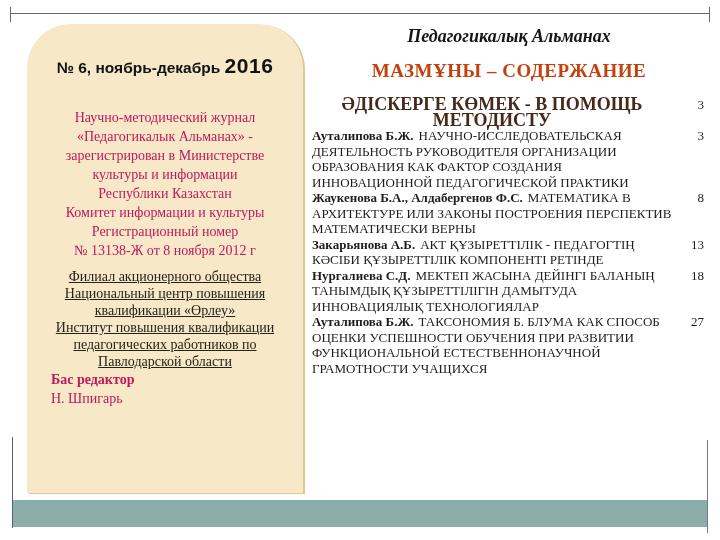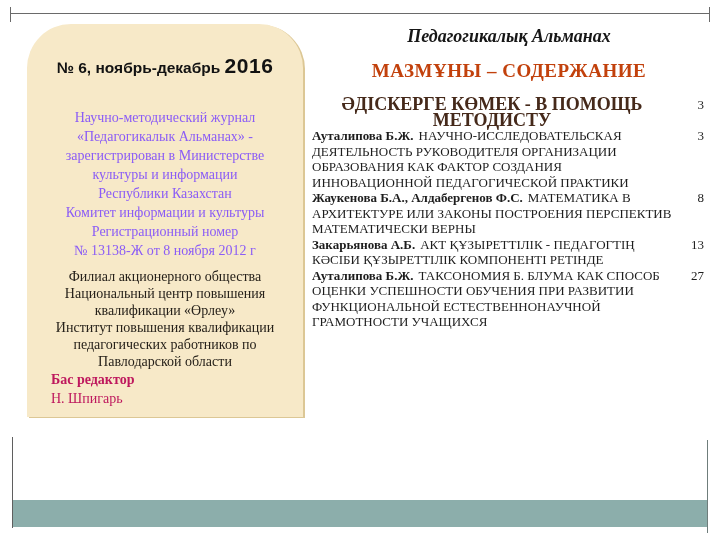--- a/index.html
+++ b/index.html
@@ -10,32 +10,32 @@
   
   .frame-top    { position:absolute; left:10px;  top:13px;  width:700px; height:1px; background:#6a6a6a; }
   .tick-left    { position:absolute; left:10px;  top:7px;   width:1px;  height:15px; background:#6a6a6a; }
   .tick-right   { position:absolute; left:709px; top:7px;   width:1px;  height:15px; background:#6a6a6a; }
   .side-line-left  { position:absolute; left:12px;  top:437px; width:1px; height:91px; background:#5f5f5f; }
   .side-line-right { position:absolute; left:707px; top:440px; width:1px; height:93px; background:#6f7d7b; }
   .accent-bar   { position:absolute; left:13px; top:500px; width:694px; height:27px; background:#8caeab; }
 
   
   .panel {
-    position:absolute; left:27px; top:24px; width:276px; height:393px;
+    position:absolute; left:27px; top:24px; width:276px; height:469px;
     background:#f7e9c8; border-radius:44px 44px 0 0;
     box-shadow:2px 1px 0 0 #dcc795;
     box-sizing:border-box; padding:30px 14px 8px 14px;
   }
   .issue { text-align:center; font-family:"Liberation Sans", sans-serif;
            font-weight:700; font-size:15.5px; color:#121212; height:24px; }
   .issue .year { font-size:21px; letter-spacing:0.5px; }
-  .reg { margin-top:30px; font-size:14px; line-height:19px; text-align:center; color:#8b5cf6; }
+  .reg { margin-top:30px; font-size:14px; line-height:19px; text-align:center; color:#be185d; }
   .founder { margin-top:8px; text-align:center; color:#26211a; }
   .founder-label { font-weight:700; font-size:14px; line-height:19px; }
-  .founder-lines { font-size:14px; line-height:17px; }
+  .founder-lines { font-size:14px; line-height:17px;text-decoration:underline; }
   .editor { margin-top:0; text-align:left; padding-left:10px; font-size:14px; line-height:19px; color:#be185d; }
   .editor-label { font-weight:700; }
 
   
   .contents-wrap { position:absolute; left:312px; top:26px; width:394px; }
   .journal-title { font-weight:700; font-style:italic; font-size:18px; text-align:center; color:#161616; }
   .contents-heading { margin-top:13px; font-weight:700; font-size:19px; text-align:center;
                       letter-spacing:0.5px; color:#c2410c; }
   .toc { margin-top:15px; font-size:13px; line-height:15.5px; }
   .toc-row { display:flex; align-items:flex-start; }
@@ -106,20 +106,24 @@
       <div class="toc-row">
         <div class="toc-text"><span class="authors">Жаукенова Б.А., Алдабергенов Ф.С.</span><span>МАТЕМАТИКА В АРХИТЕКТУРЕ ИЛИ ЗАКОНЫ ПОСТРОЕНИЯ ПЕРСПЕКТИВ МАТЕМАТИЧЕСКИ ВЕРНЫ</span></div>
         <div class="toc-page">8</div>
       </div>
 
       <div class="toc-row">
         <div class="toc-text"><span class="authors">Закарьянова А.Б.</span><span>АКТ ҚҰЗЫРЕТТІЛІК - ПЕДАГОГТІҢ КӘСІБИ ҚҰЗЫРЕТТІЛІК КОМПОНЕНТІ РЕТІНДЕ</span></div>
         <div class="toc-page">13</div>
       </div>
 
+      <div class="toc-row">
+        <div class="toc-text"><span class="authors">Нургалиева С.Д.</span><span>МЕКТЕП ЖАСЫНА ДЕЙІНГІ БАЛАНЫҢ ТАНЫМДЫҚ ҚҰЗЫРЕТТІЛІГІН ДАМЫТУДА ИННОВАЦИЯЛЫҚ ТЕХНОЛОГИЯЛАР</span></div>
+        <div class="toc-page">18</div>
+      </div>
 
 
       <div class="toc-row">
         <div class="toc-text"><span class="authors">Ауталипова Б.Ж.</span><span>ТАКСОНОМИЯ Б. БЛУМА КАК СПОСОБ ОЦЕНКИ УСПЕШНОСТИ ОБУЧЕНИЯ ПРИ РАЗВИТИИ ФУНКЦИОНАЛЬНОЙ ЕСТЕСТВЕННОНАУЧНОЙ ГРАМОТНОСТИ УЧАЩИХСЯ</span></div>
         <div class="toc-page">27</div>
       </div>
 
     </div>
   </div>
 

